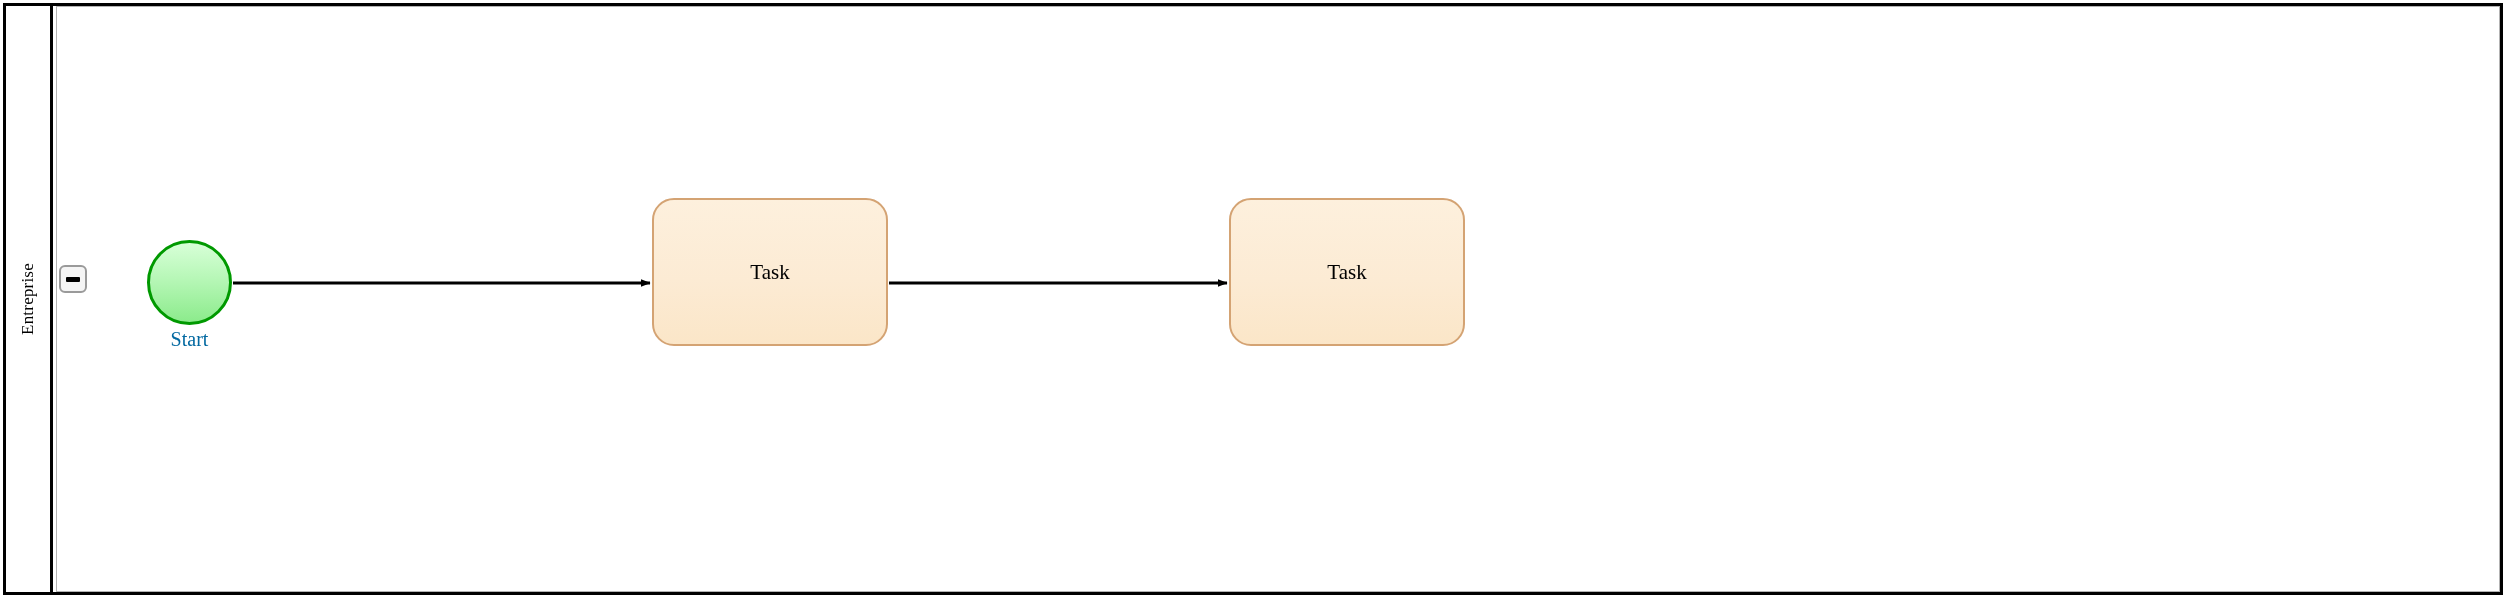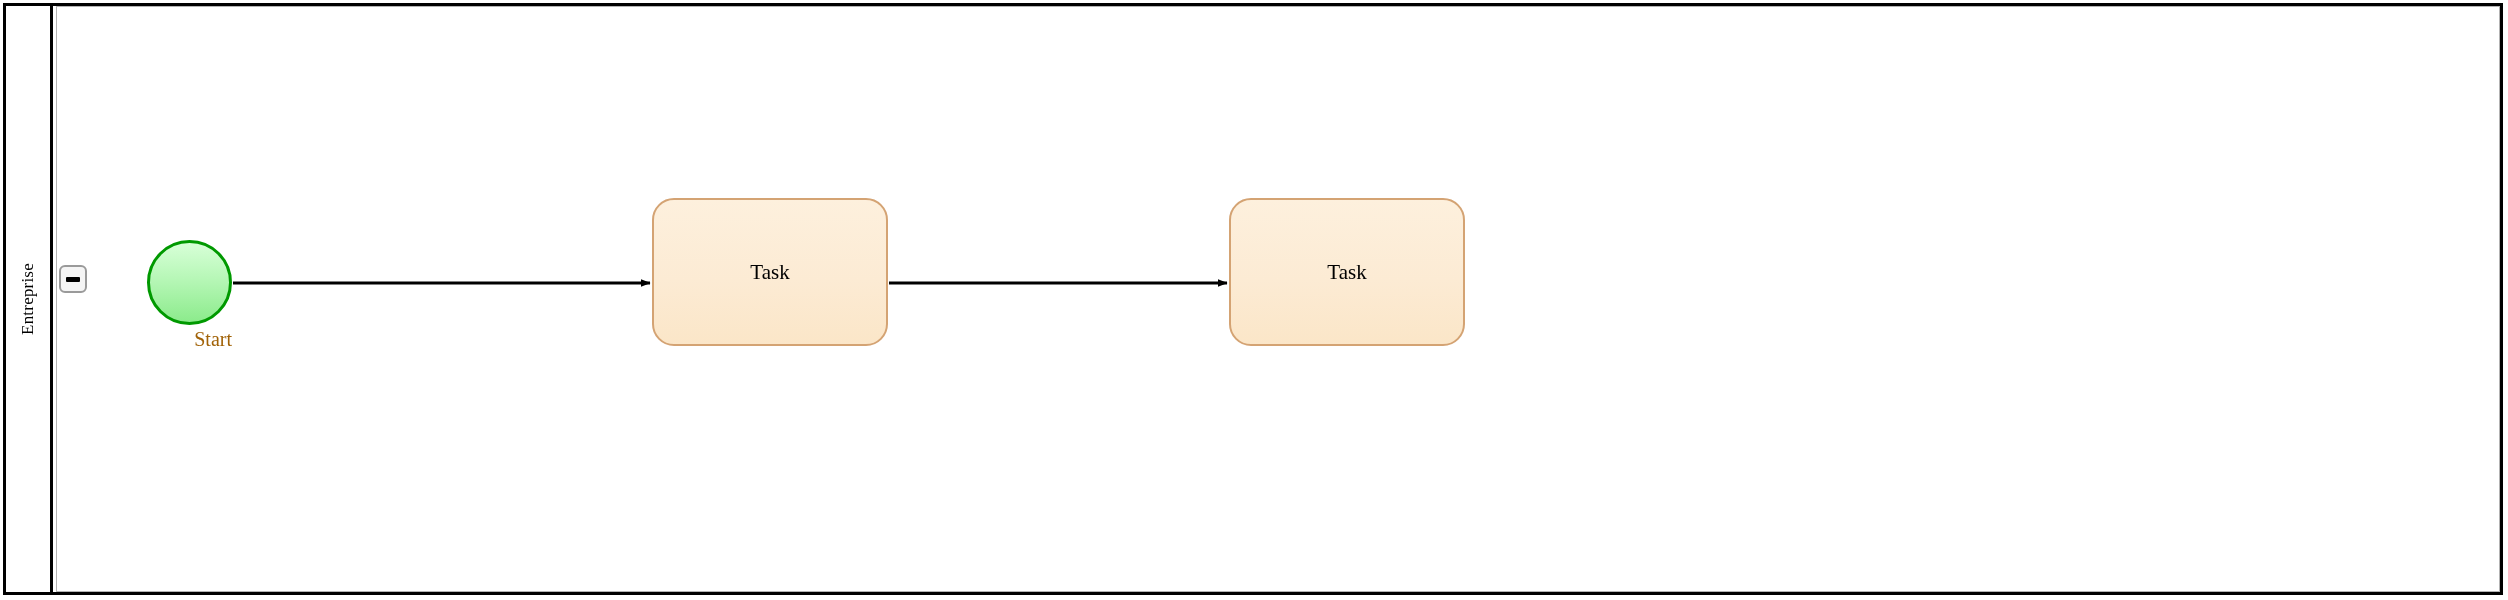--- a/index.html
+++ b/index.html
@@ -103,24 +103,24 @@
     border-radius: 50%;
     border: 3px solid #009900;
     box-sizing: border-box;
     background: linear-gradient(to bottom, #d7ffd7 0%, #b7f7b7 45%, #8ceb8c 100%);
   }
   .start-label {
     position: absolute;
     left: 147px;
     top: 328px;
     width: 85px;
-    text-align: right;
+    text-align: center;
     font-family: "Liberation Serif", "DejaVu Serif", serif;
     font-size: 20px;
-    color: #a16207;
+    color: #0369a1;
     white-space: nowrap;
   }
 
   
   .task-box {
     position: absolute;
     top: 198px;
     width: 236px;
     height: 148px;
     border: 2px solid #d4a373;

